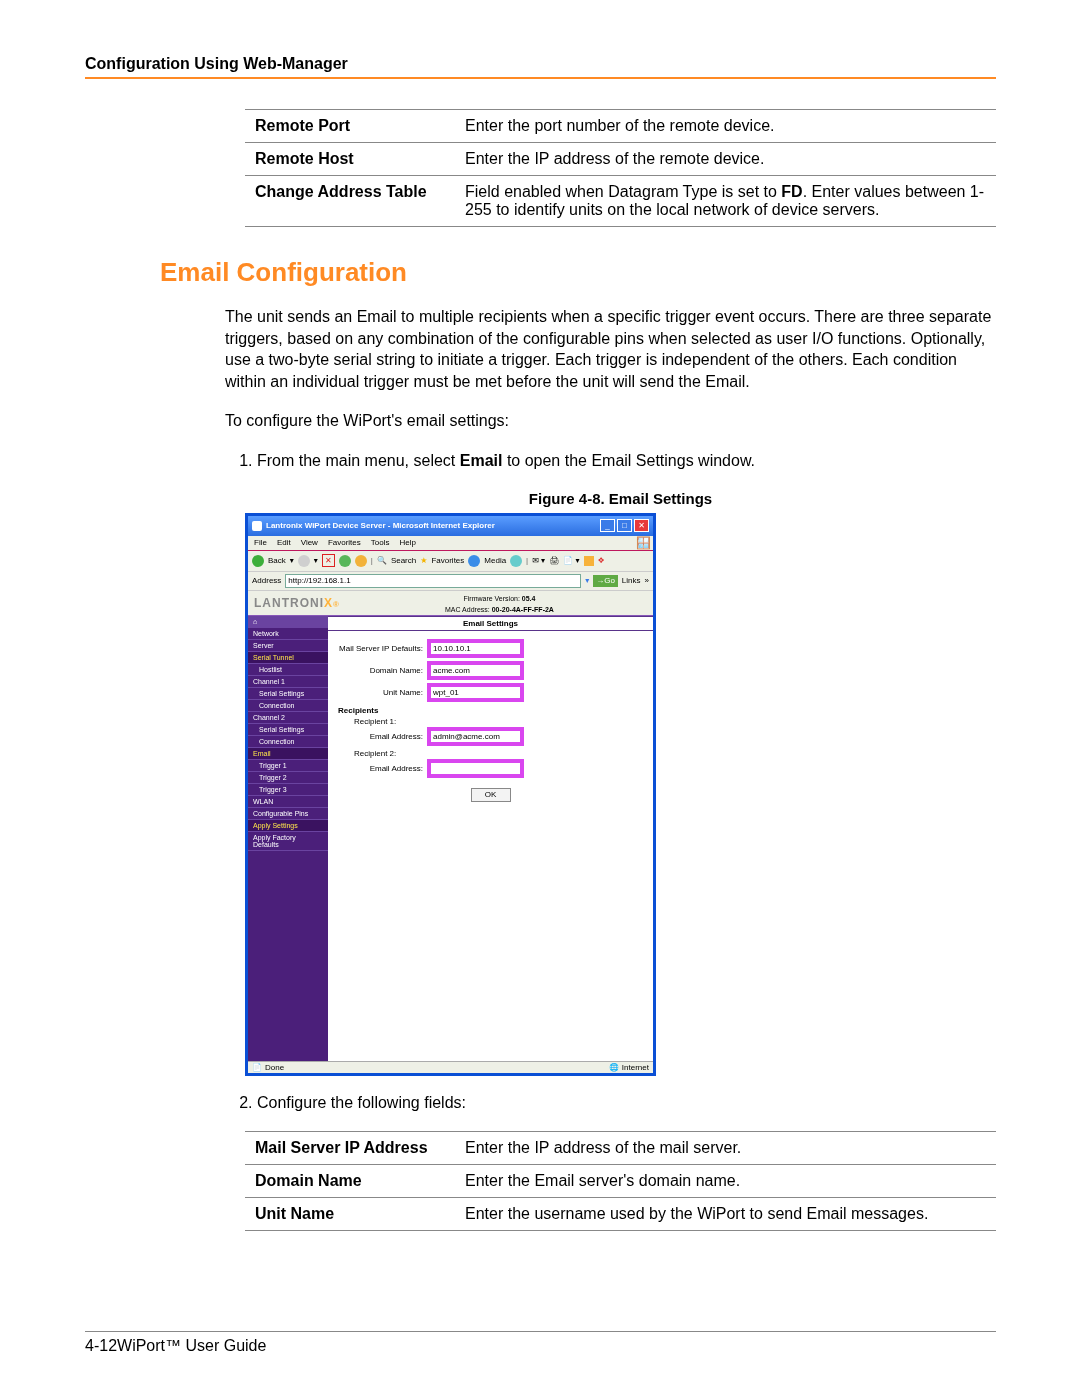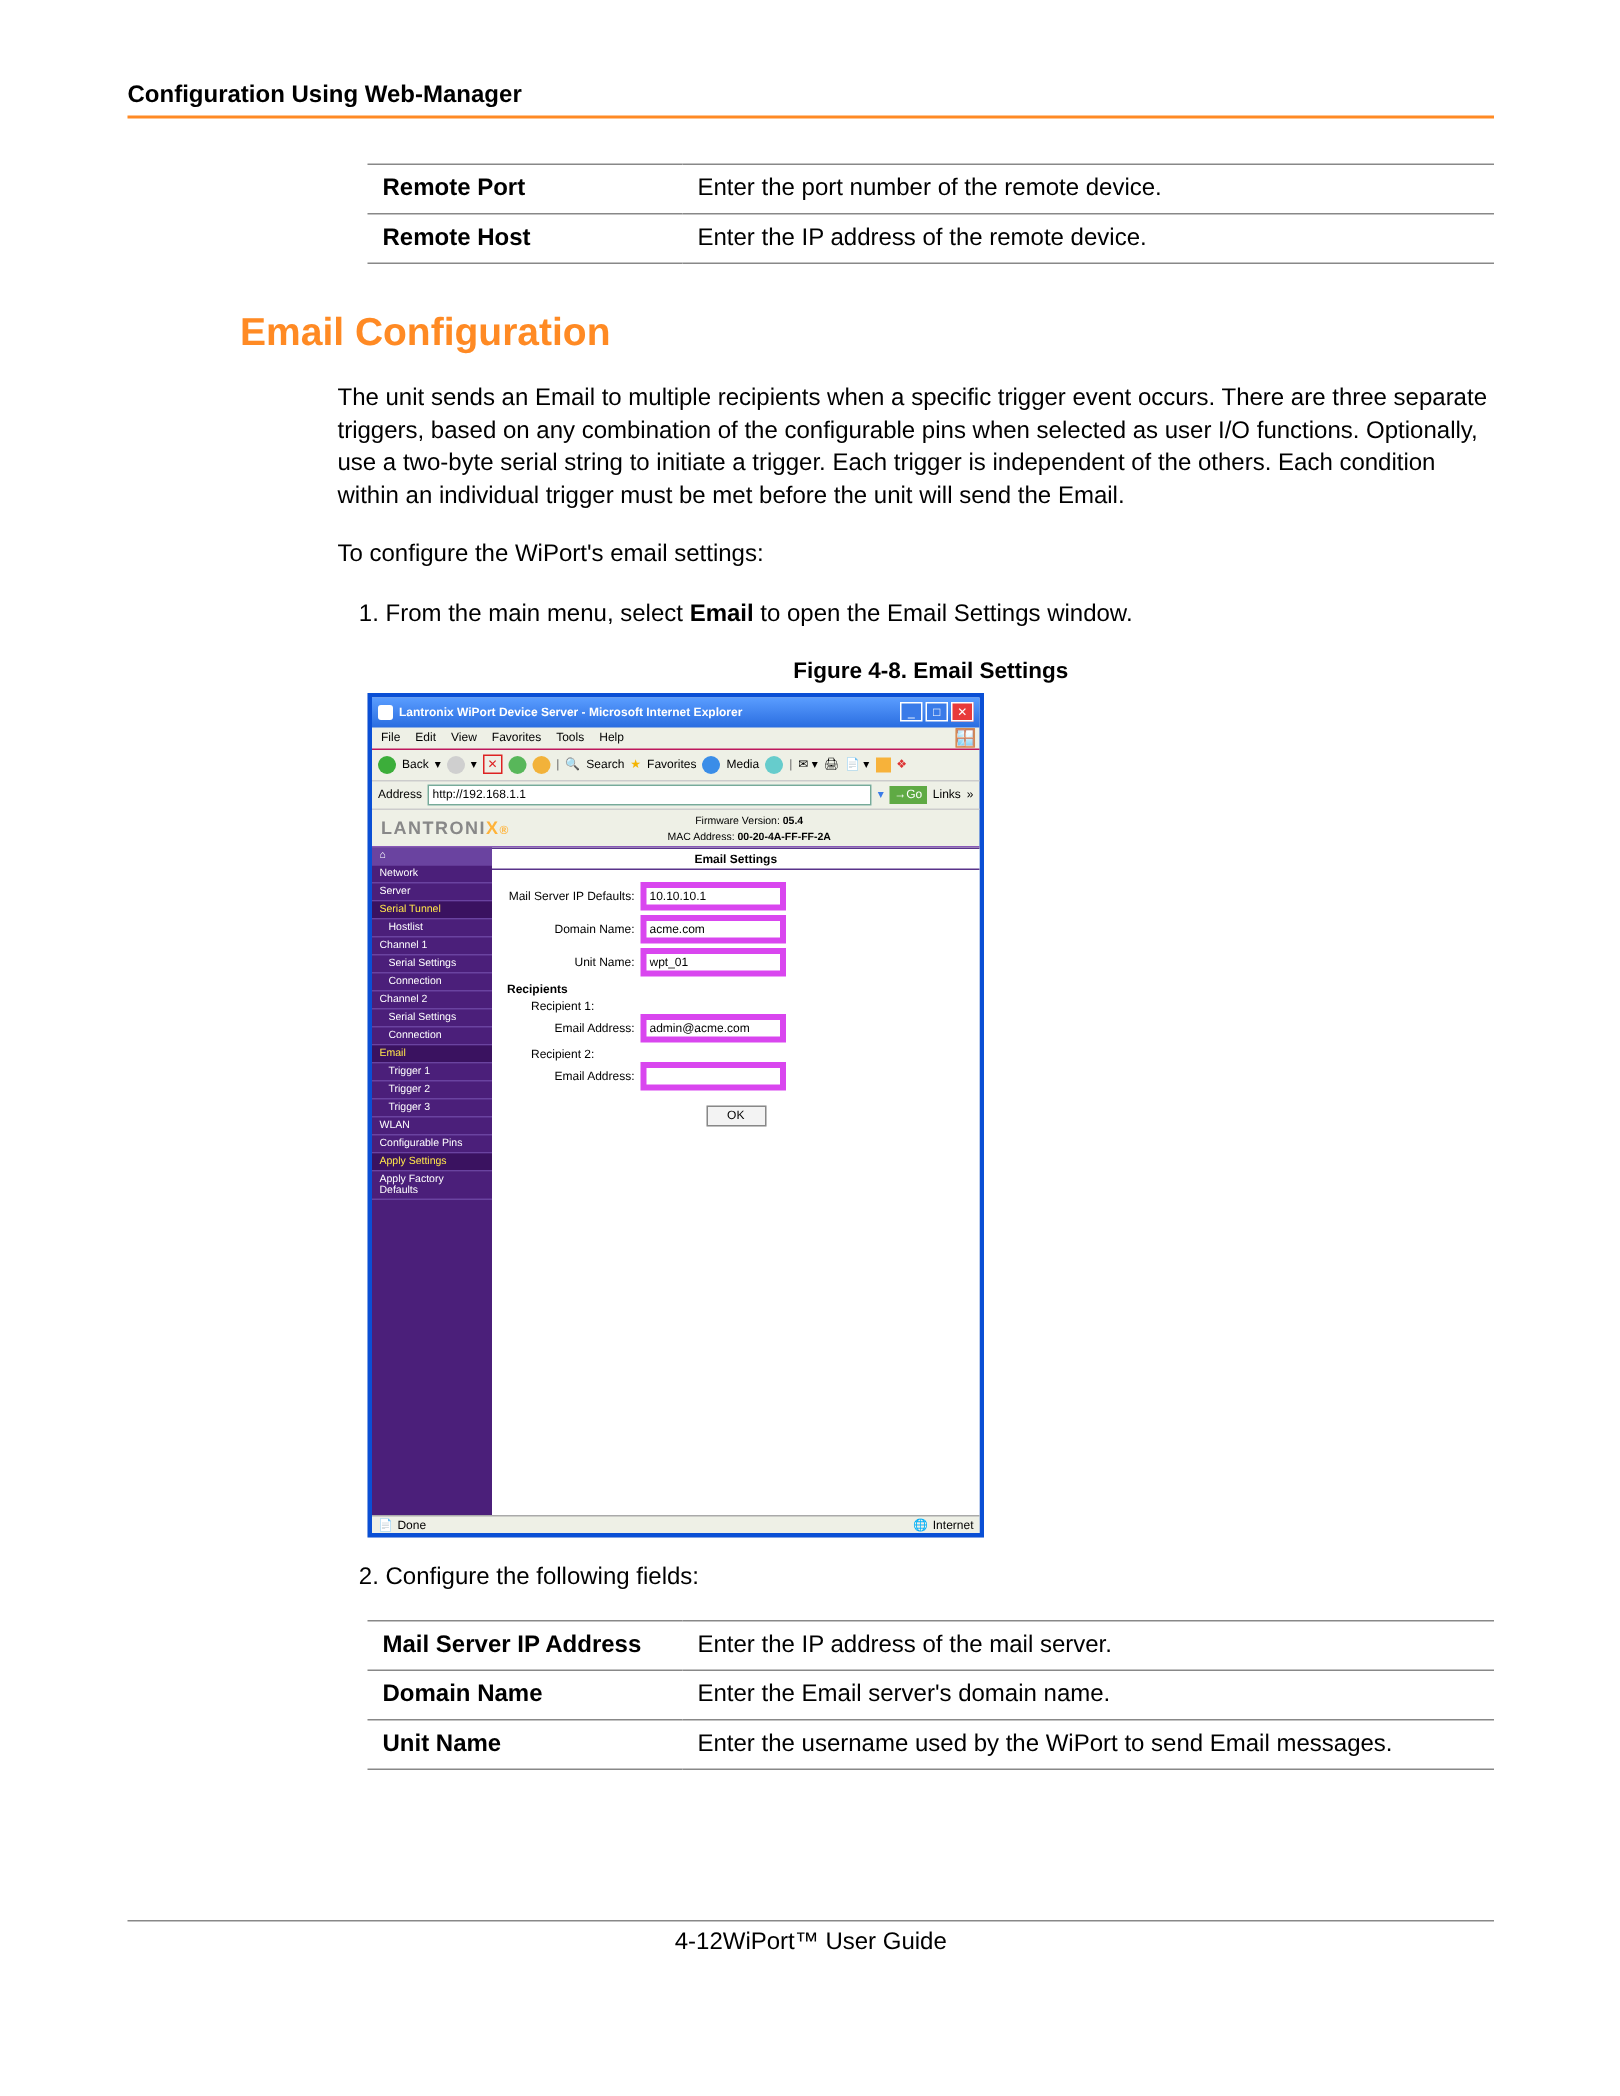--- a/index.html
+++ b/index.html
@@ -82,40 +82,44 @@
   .frow input{ width:85px; height:11px; font-size:8px; border:4px solid #d946ef; padding:0 2px;}
   .sub{ font-weight:bold; margin:4px 0 2px 0;}
   .lbl { margin-left:16px; margin-bottom:1px;}
   .okbtn { display:block; margin:10px auto 0 auto; width:40px; height:14px; font-size:8px; background:#f3f3f3; border:1px solid #888;}
   .status { display:flex; border-top:1px solid #aaa; font-size:8px; padding:1px 4px; background:#eef0e6; align-items:center;}
   .status .done{ flex:1;}
   .status .net{ display:flex; align-items:center; gap:3px;}
 
   .bottom-table-wrap { margin-left: 160px; }
 
-  .footer { display:flex; justify-content:center; font-size:16px; margin-top:60px; padding-top:5px; border-top:1px solid #888;}
+  .footer { display:flex; justify-content:flex-start; font-size:16px; margin-top:60px; padding-top:5px; border-top:1px solid #888;}
   .footer-rule-wrap{ margin-top:100px;}
 </style>
 </head>
 <body>
 
 <div class="page">
   <div class="header-title">Configuration Using Web-Manager</div>
   <div class="header-rule"></div>
 
   <div class="top-table-wrap">
     <table class="ref">
       <tbody>
           <tr>
             <td class="k">Remote Port</td>
             <td>Enter the port number of the remote device.</td>
           </tr>
       <tr>
             <td class="k">Remote Host</td>
             <td>Enter the IP address of the remote device.</td>
+          </tr>
+      <tr>
+            <td class="k">Change Address Table</td>
+            <td><span>Field enabled when Datagram Type is set to </span><b>FD</b><span>.  Enter values between 1-255 to identify units on the local network of device servers.</span></td>
           </tr>
     </tbody>
       </table>
   </div>
 
   <h2 class="section">Email Configuration</h2>
 
   <p class="body">The unit sends an Email to multiple recipients when a specific trigger event occurs. There are three separate triggers, based on any combination of the configurable pins when selected as user I/O functions. Optionally, use a two-byte serial string to initiate a trigger. Each trigger is independent of the others. Each condition within an individual trigger must be met before the unit will send the Email.</p>
   <p class="body">To configure the WiPort's email settings:</p>
   <ol class="steps">

